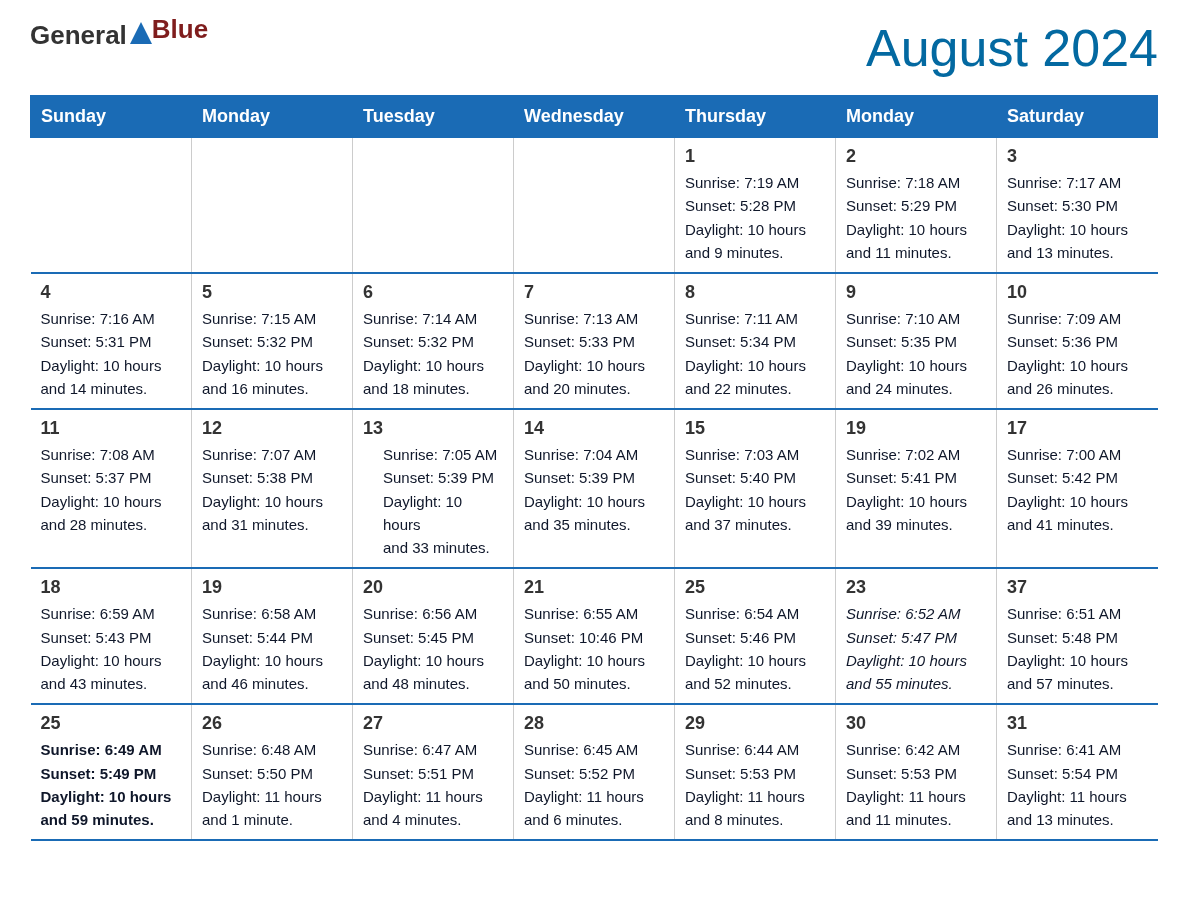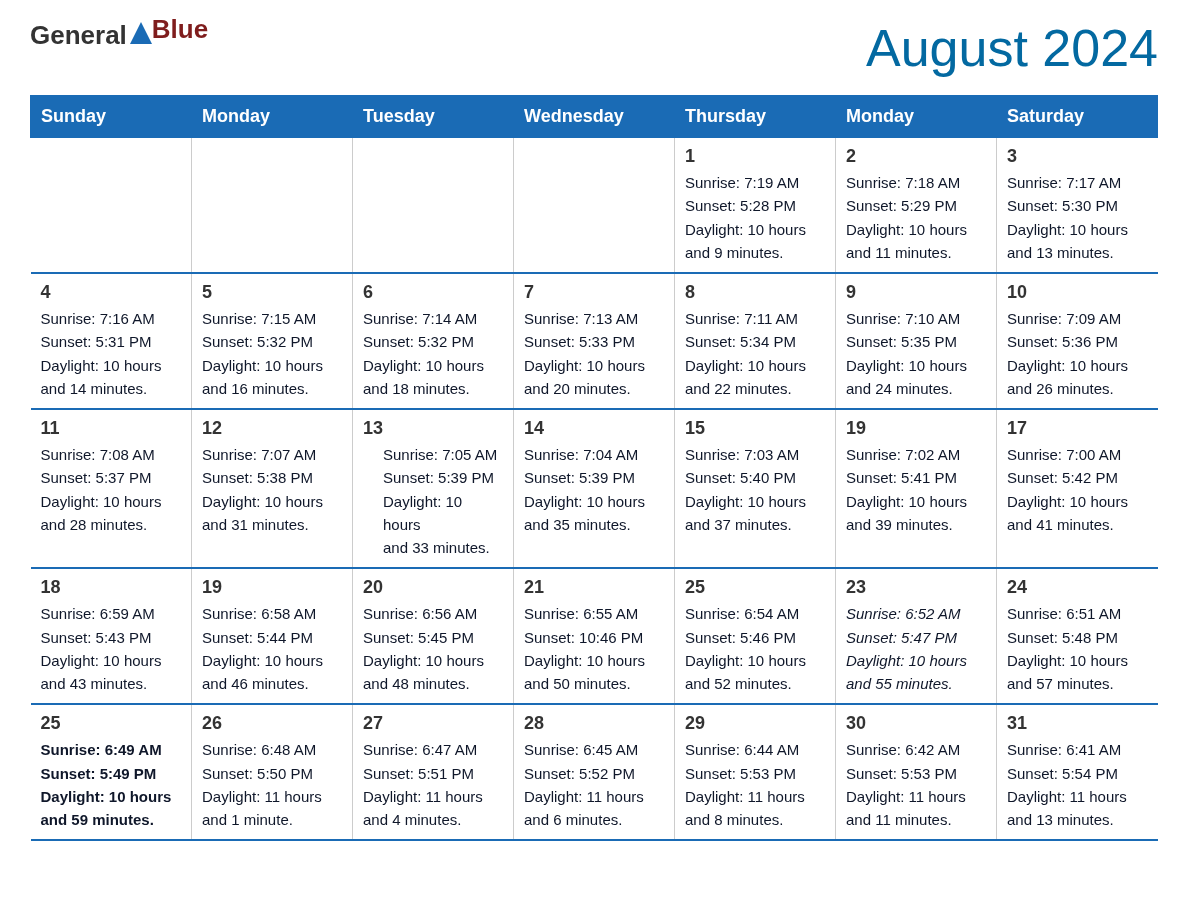--- a/index.html
+++ b/index.html
@@ -290,21 +290,21 @@
 and 52 minutes.</div>
         </td>
         <td>
           <span class="day-num">23</span>
           <div class="day-info" style="white-space: pre-line; font-style: italic;">Sunrise: 6:52 AM
 Sunset: 5:47 PM
 Daylight: 10 hours
 and 55 minutes.</div>
         </td>
         <td>
-          <span class="day-num">24</span>
+          <span class="day-num">37</span>
           <div class="day-info" style="white-space: pre-line;">Sunrise: 6:51 AM
 Sunset: 5:48 PM
 Daylight: 10 hours
 and 57 minutes.</div>
         </td>
       </tr>
       <tr>
         <td>
           <span class="day-num">25</span>
           <div class="day-info" style="white-space: pre-line; font-weight: bold;">Sunrise: 6:49 AM

